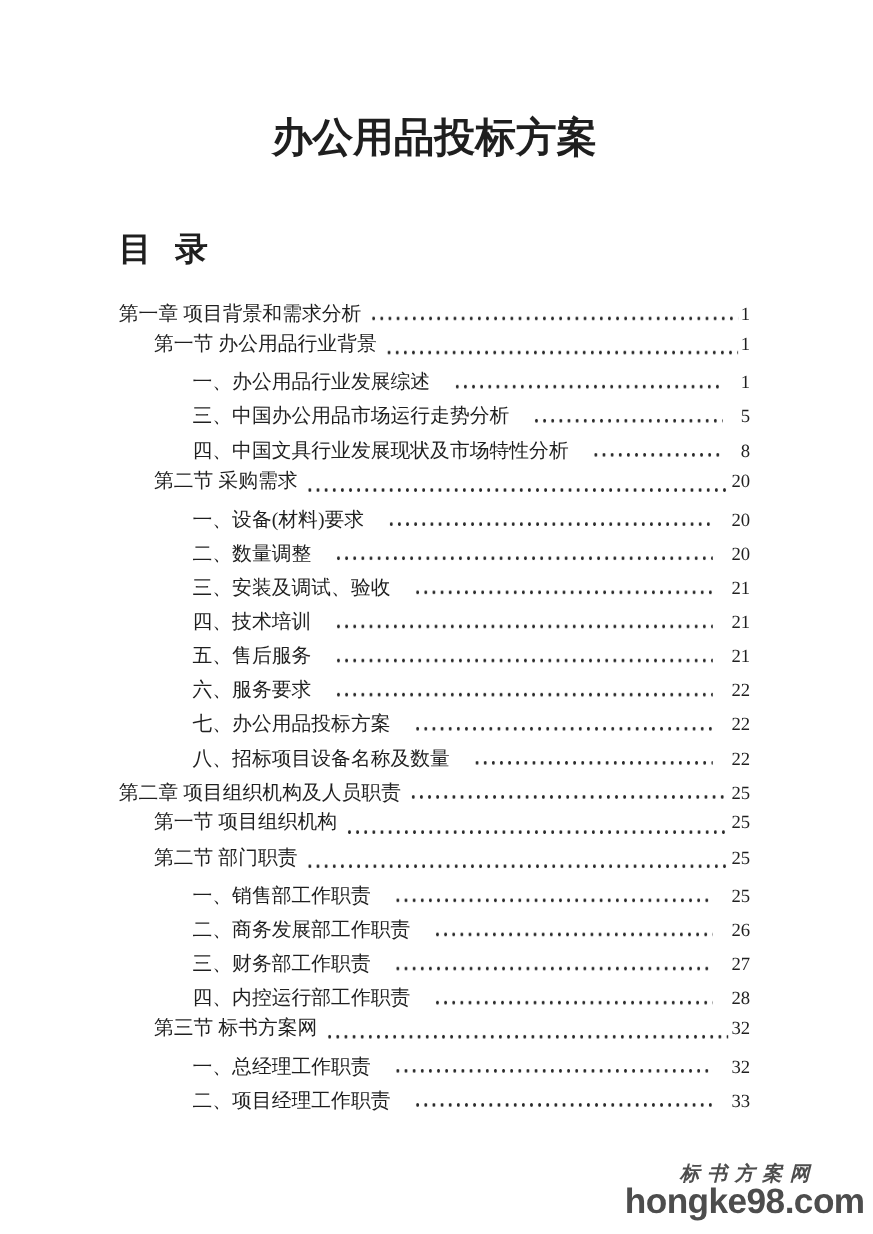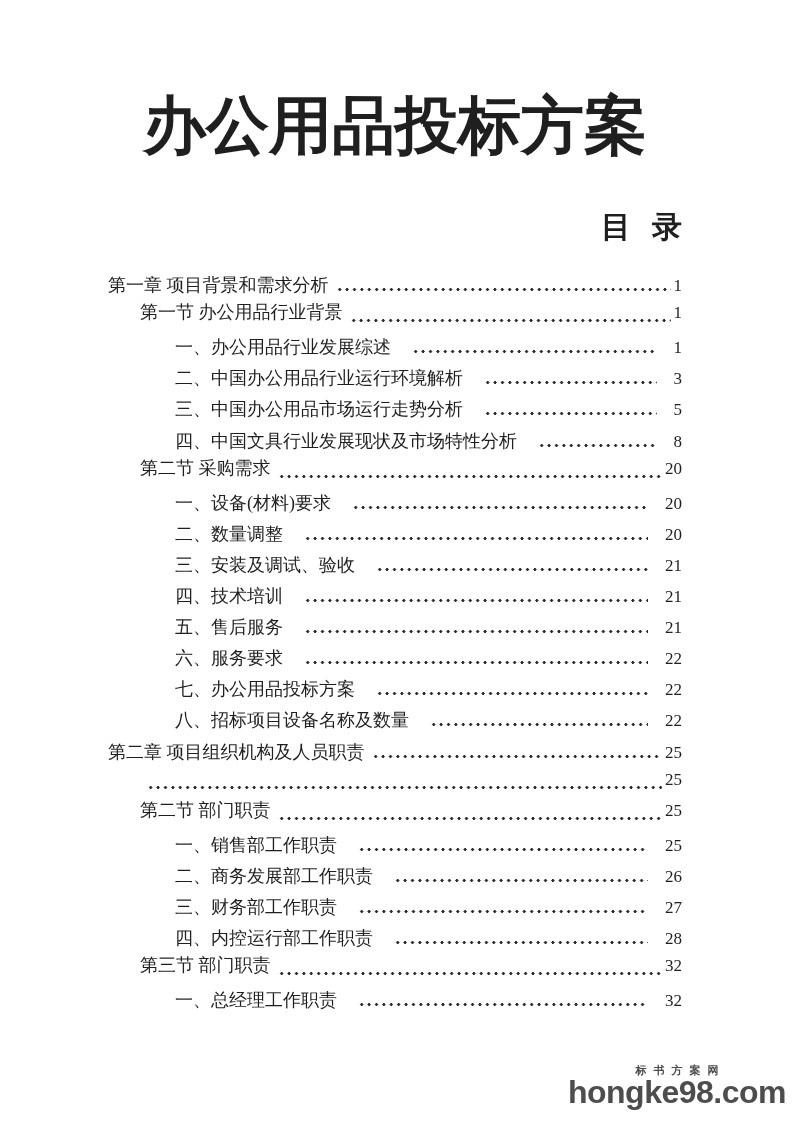--- a/index.html
+++ b/index.html
@@ -15,32 +15,32 @@
   .page {
     position: absolute;
     inset: 0;
     padding: 0 112px 0 108px;
     box-sizing: border-box;
   }
   .doc-title {
     margin: 0;
     padding-top: 96px;
     line-height: 60px;
-    font-size: 63px;
+    font-size: 37px;
     font-weight: 700;
     text-align: center;
     letter-spacing: 0px;
     white-space: nowrap;
   }
   .toc-title {
     margin: 52px 0 0 0;
     line-height: 38px;
     font-size: 30px;
     font-weight: 700;
-    text-align: right;
+    text-align: left;
     word-spacing: 0.45em;
     white-space: pre;
   }
   .toc {
     margin-top: 20px;
   }
   .toc-row {
     display: flex;
     align-items: flex-end;
     height: 31.1px;
@@ -74,24 +74,25 @@
     position: absolute;
     right: 8px;
     bottom: 12px;
     text-align: center;
     font-family: "Liberation Sans", "DejaVu Sans", sans-serif;
     color: #4d4d4d;
     line-height: 1.05;
     user-select: none;
   }
   .watermark .wm-name {
-    font-size: 11px;
+    font-size: 18px;
     font-weight: 700;
     letter-spacing: 7px;
     margin-right: -7px; 
+    font-style: italic;
   }
   .watermark .wm-url {
     font-size: 32px;
     font-weight: 700;
     letter-spacing: -0.5px;
   }
 </style>
 </head>
 <body>
 
@@ -111,25 +112,20 @@
     <span class="toc-label">第一节 办公用品行业背景</span>
     <span class="toc-leader"></span>
     <span class="toc-page">1</span>
   </div>
       <div class="toc-row level-3">
     <span class="toc-label">一、办公用品行业发展综述</span>
     <span class="toc-leader"></span>
     <span class="toc-page">1</span>
   </div>
       <div class="toc-row level-3">
-    <span class="toc-label">二、中国办公用品行业运行环境解析</span>
-    <span class="toc-leader"></span>
-    <span class="toc-page">3</span>
-  </div>
-      <div class="toc-row level-3">
     <span class="toc-label">三、中国办公用品市场运行走势分析</span>
     <span class="toc-leader"></span>
     <span class="toc-page">5</span>
   </div>
       <div class="toc-row level-3">
     <span class="toc-label">四、中国文具行业发展现状及市场特性分析</span>
     <span class="toc-leader"></span>
     <span class="toc-page">8</span>
   </div>
       <div class="toc-row level-2">
@@ -176,20 +172,21 @@
     <span class="toc-label">八、招标项目设备名称及数量</span>
     <span class="toc-leader"></span>
     <span class="toc-page">22</span>
   </div>
       <div class="toc-row level-1">
     <span class="toc-label">第二章 项目组织机构及人员职责</span>
     <span class="toc-leader"></span>
     <span class="toc-page">25</span>
   </div>
       <div class="toc-row level-2">
+    <span class="toc-label">第一节 项目组织机构</span>
     <span class="toc-leader"></span>
     <span class="toc-page">25</span>
   </div>
       <div class="toc-row level-2">
     <span class="toc-label">第二节 部门职责</span>
     <span class="toc-leader"></span>
     <span class="toc-page">25</span>
   </div>
       <div class="toc-row level-3">
     <span class="toc-label">一、销售部工作职责</span>
@@ -205,28 +202,33 @@
     <span class="toc-label">三、财务部工作职责</span>
     <span class="toc-leader"></span>
     <span class="toc-page">27</span>
   </div>
       <div class="toc-row level-3">
     <span class="toc-label">四、内控运行部工作职责</span>
     <span class="toc-leader"></span>
     <span class="toc-page">28</span>
   </div>
       <div class="toc-row level-2">
-    <span class="toc-label">第三节 部门职责</span>
+    <span class="toc-label">第三节 标书方案网</span>
     <span class="toc-leader"></span>
     <span class="toc-page">32</span>
   </div>
       <div class="toc-row level-3">
     <span class="toc-label">一、总经理工作职责</span>
     <span class="toc-leader"></span>
     <span class="toc-page">32</span>
+  </div>
+      <div class="toc-row level-3">
+    <span class="toc-label">二、项目经理工作职责</span>
+    <span class="toc-leader"></span>
+    <span class="toc-page">33</span>
   </div>
     </div>
 
   <div class="watermark">
     <div class="wm-name">标书方案网</div>
     <div class="wm-url">hongke98.com</div>
   </div>
 
 </div>
 

